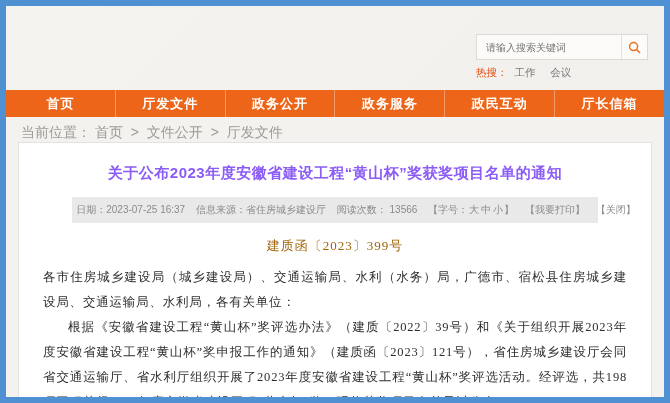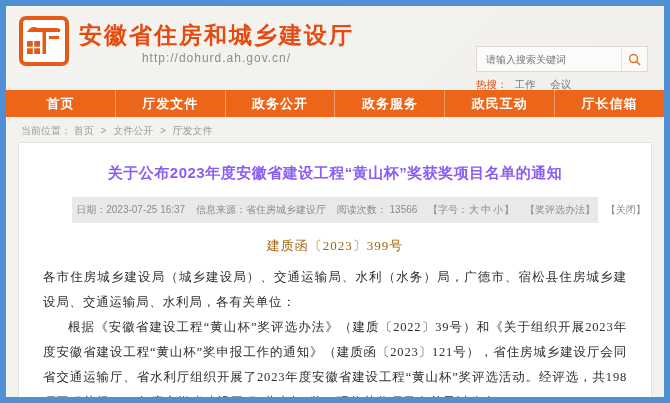--- a/index.html
+++ b/index.html
@@ -20,21 +20,21 @@
   .brand { position:absolute; left:12px; top:9px; display:flex; align-items:flex-start; cursor:pointer; }
   .logo { width:52px; height:52px; margin-right:9px; }
   .brand-text { padding-top:7px; }
   .site-name {
     font-size:23px; font-weight:bold; color:#e64a0f;
     letter-spacing:2px; line-height:26px;
   }
   .site-url {
     margin-top:3px; text-align:center; font-size:12px; color:#8d8b86; letter-spacing:1px;
   }
-  .search-area { position:absolute; right:16px; top:40px; width:172px; }
+  .search-area { position:absolute; right:16px; top:28px; width:172px; }
   .search-box {
     position:relative; height:26px; background:#fcfbfa;
     border:1px solid #ddd9d3;
   }
   .search-box input {
     width:100%; height:100%; border:none; outline:none; background:transparent;
     padding:0 30px 0 9px; font-size:10px; color:#8a8a8a;
     font-family:"Liberation Sans", sans-serif;
   }
   .search-btn {
@@ -47,21 +47,21 @@
   .hot-word { margin-right:12px; cursor:pointer; }
   
   .nav { display:flex; height:27px; background:#ec6518; }
   .nav-item {
     flex:1; display:flex; align-items:center; justify-content:center;
     color:#fff; font-size:13px; font-weight:bold; letter-spacing:1px;
     cursor:pointer; border-right:1px solid rgba(255,255,255,0.35);
   }
   .nav-item:last-child { border-right:none; }
   
-  .breadcrumb { padding:7px 15px 5px; font-size:10px; color:#9a9a96; }
+  .breadcrumb { padding:7px 15px 5px; font-size:14px; color:#9a9a96; }
   .breadcrumb a { color:#9a9a96; text-decoration:none; cursor:pointer; }
   .crumb-sep { margin:0 4px; }
   
   .card {
     position:absolute; left:12px; right:12px; top:136px; bottom:-2px;
     background:#fff; border:1px solid #e3e2de;
     padding:0 24px;
   }
   .article-title {
     margin-top:21px; text-align:center;
@@ -87,35 +87,20 @@
   }
   .para-1 { margin-top:10px; }
   .para-2 { text-indent:2em; }
 </style>
 </head>
 <body>
 
 <div class="page">
 
   <div class="header">
-    <div class="brand">
-      <svg class="logo" viewBox="0 0 52 52">
-        <rect x="3" y="3" width="46" height="46" rx="5" fill="#ffffff" stroke="#e55a14" stroke-width="4"></rect>
-        <path d="M9 17 Q13 10 20 13 L38 13 Q44 13 42 17 L26 17 Z" fill="#e55a14"></path>
-        <rect x="24.5" y="17" width="3.5" height="22" fill="#e55a14"></rect>
-        <rect x="31" y="21" width="10" height="3" fill="#e55a14"></rect>
-        <rect x="9" y="26" width="13" height="13" fill="#e55a14"></rect>
-        <line x1="9" y1="32.5" x2="22" y2="32.5" stroke="#ffffff" stroke-width="1.5"></line>
-        <line x1="15.5" y1="26" x2="15.5" y2="39" stroke="#ffffff" stroke-width="1.5"></line>
-      </svg>
-      <div class="brand-text">
-        <div class="site-name">安徽省住房和城乡建设厅</div>
-        <div class="site-url">http://dohurd.ah.gov.cn/</div>
-      </div>
-    </div>
 
     <div class="search-area">
       <div class="search-box">
         <input type="text" placeholder="请输入搜索关键词" style="">
         <span class="search-btn">
           <svg width="13" height="13" viewBox="0 0 14 14">
             <circle cx="6" cy="6" r="4.3" fill="none" stroke="#e8721e" stroke-width="1.6"></circle>
             <line x1="9.3" y1="9.3" x2="13" y2="13" stroke="#e8721e" stroke-width="1.6"></line>
           </svg>
         </span>
@@ -147,21 +132,21 @@
   </div>
 
   <div class="card">
     <div class="article-title">关于公布2023年度安徽省建设工程“黄山杯”奖获奖项目名单的通知</div>
 
     <div class="meta-bar">
       <span class="meta-seg"><span>日期：</span><span>2023-07-25 16:37</span></span>
       <span class="meta-seg"><span>信息来源：</span><span>省住房城乡建设厅</span></span>
       <span class="meta-seg"><span>阅读次数：</span>&nbsp;<span>13566</span></span>
       <span class="meta-seg"><span>【字号：</span><span class="fs-opt">大</span><span class="fs-opt">中</span><span class="fs-opt">小</span><span>】</span></span>
-      <span class="meta-seg meta-btn">【奖评选办法】</span>
+      <span class="meta-seg meta-btn">【我要打印】</span>
       <span class="meta-seg meta-btn">【关闭】</span>
     </div>
 
     <div class="doc-number">建质函〔2023〕399号</div>
 
     <p class="body-text para-1">各市住房城乡建设局（城乡建设局）、交通运输局、水利（水务）局，广德市、宿松县住房城乡建设局、交通运输局、水利局，各有关单位：</p>
     <p class="body-text para-2">根据《安徽省建设工程“黄山杯”奖评选办法》（建质〔2022〕39号）和《关于组织开展2023年度安徽省建设工程“黄山杯”奖申报工作的通知》（建质函〔2023〕121号），省住房城乡建设厅会同省交通运输厅、省水利厅组织开展了2023年度安徽省建设工程“黄山杯”奖评选活动。经评选，共198项工程获得2023年度安徽省建设工程“黄山杯”奖。现将获奖项目名单予以公布。</p>
   </div>
 
 </div>

